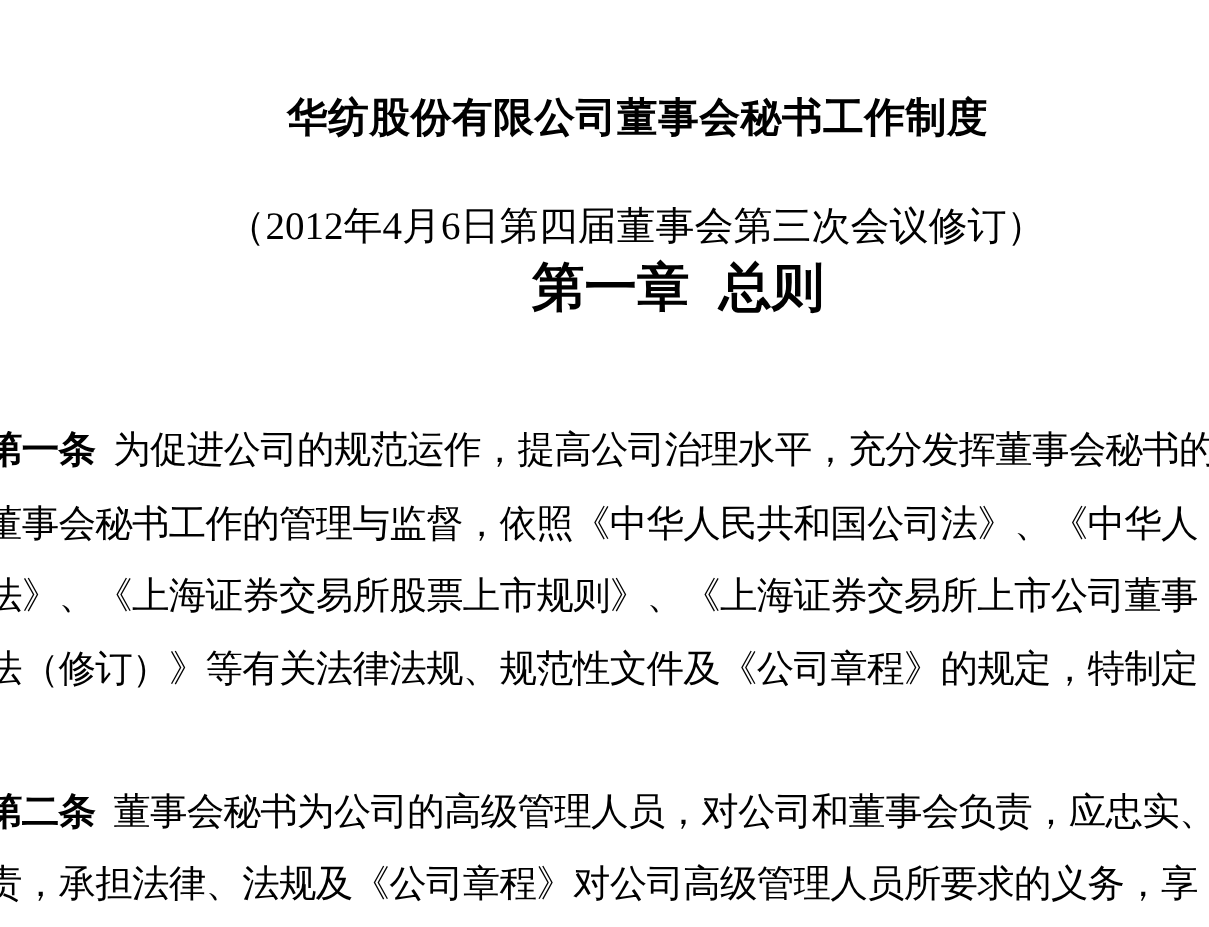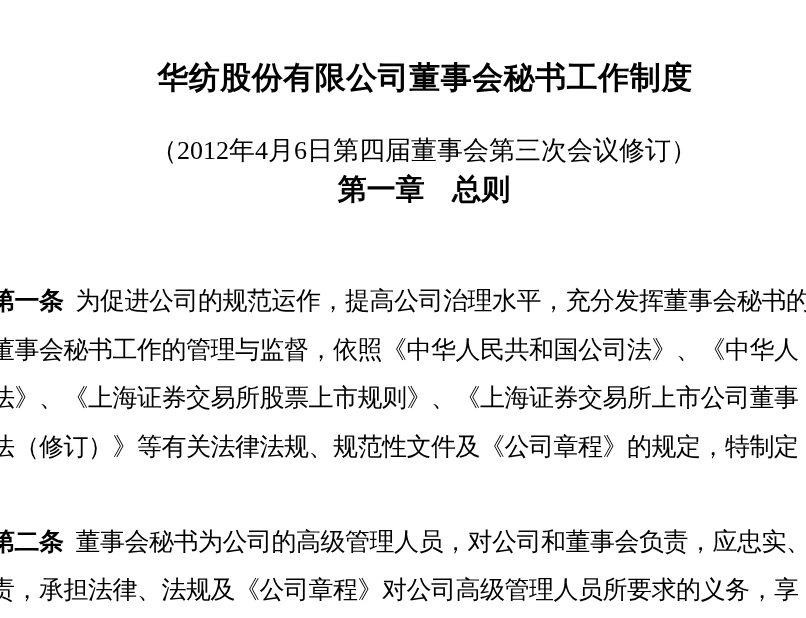--- a/index.html
+++ b/index.html
@@ -16,21 +16,21 @@
 
   
   .doc-title {
     position: absolute;
     top: 59px;
     left: 425px;
     transform: translateX(-50%);
     white-space: nowrap;
     font-family: "Liberation Sans", sans-serif;
     font-weight: bold;
-    font-size: 31px;
+    font-size: 27px;
     line-height: 38px;
     letter-spacing: 0.5px;
   }
 
   
   .doc-subtitle {
     position: absolute;
     top: 117px;
     left: 424px;
     transform: translateX(-50%);
@@ -39,26 +39,26 @@
     font-weight: normal;
     font-size: 26px;
     line-height: 30px;
     margin-top: 19px;
   }
 
   
   .chapter-heading {
     position: absolute;
     top: 176px;
-    left: 424px;
+    left: 452px;
     transform: translateX(-50%);
     white-space: nowrap;
-    font-family: Liberation Mono, monospace;
+    font-family: Liberation Sans, sans-serif;
     font-weight: bold;
-    font-size: 29px;
+    font-size: 35px;
     line-height: 32px;
     word-spacing: 10px;
   }
 
   
   .body-line {
     position: absolute;
     left: -10px;
     white-space: nowrap;
     font-family: "Liberation Serif", serif;

